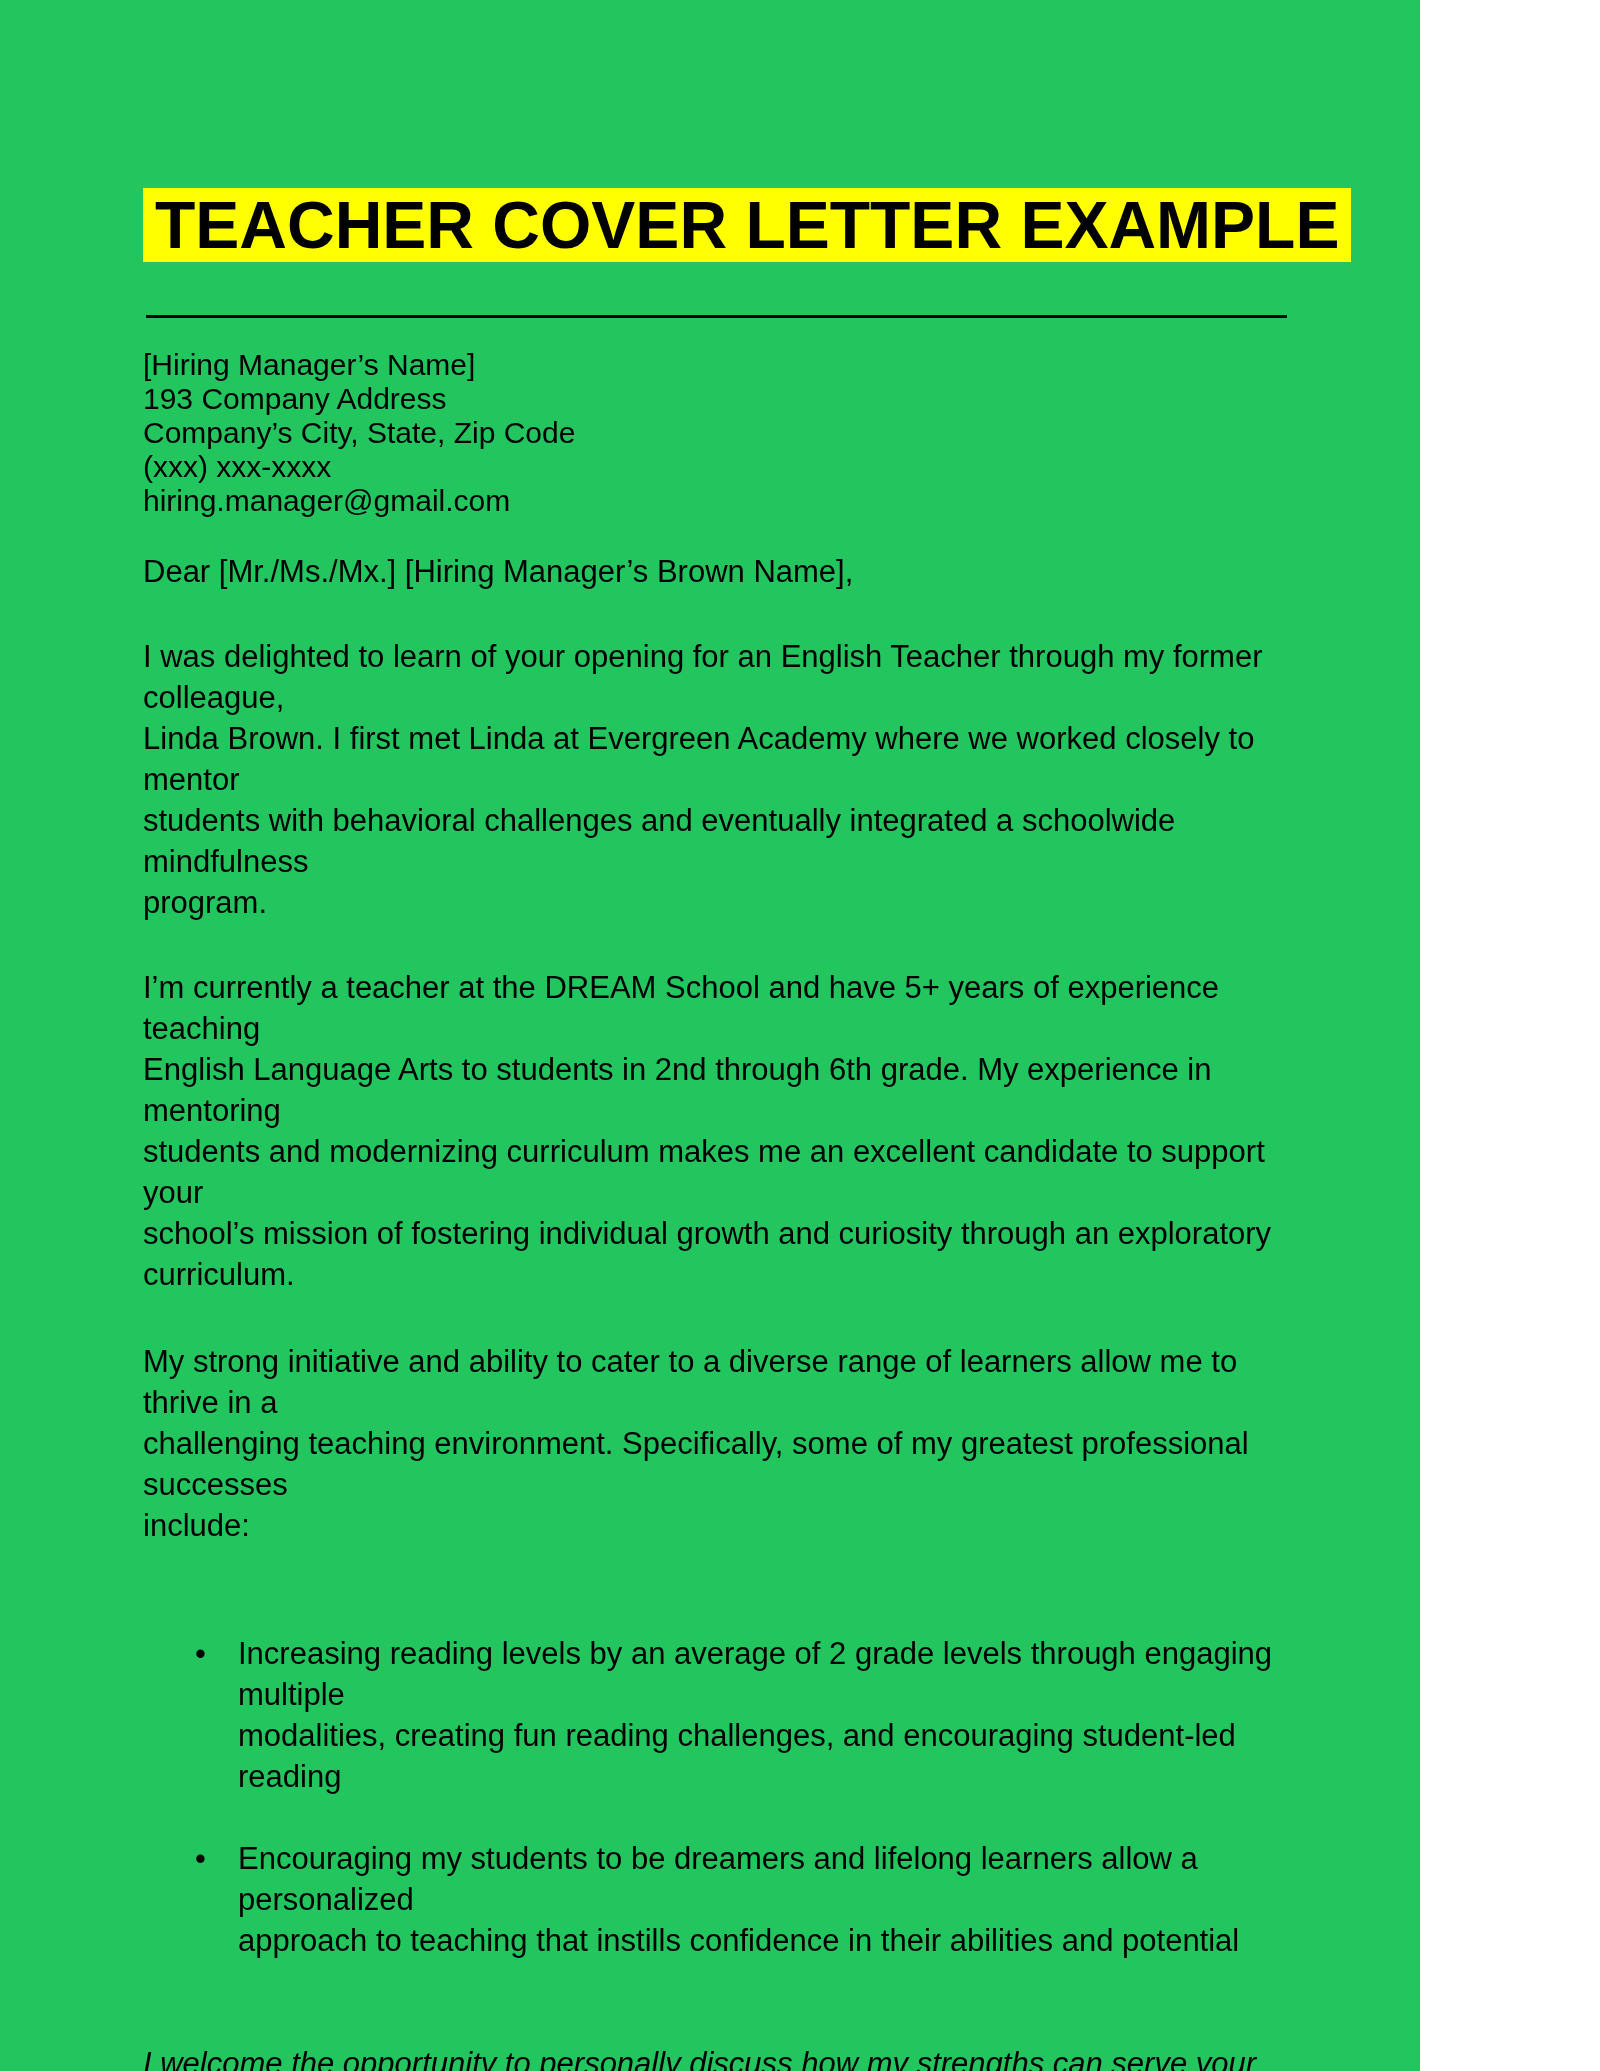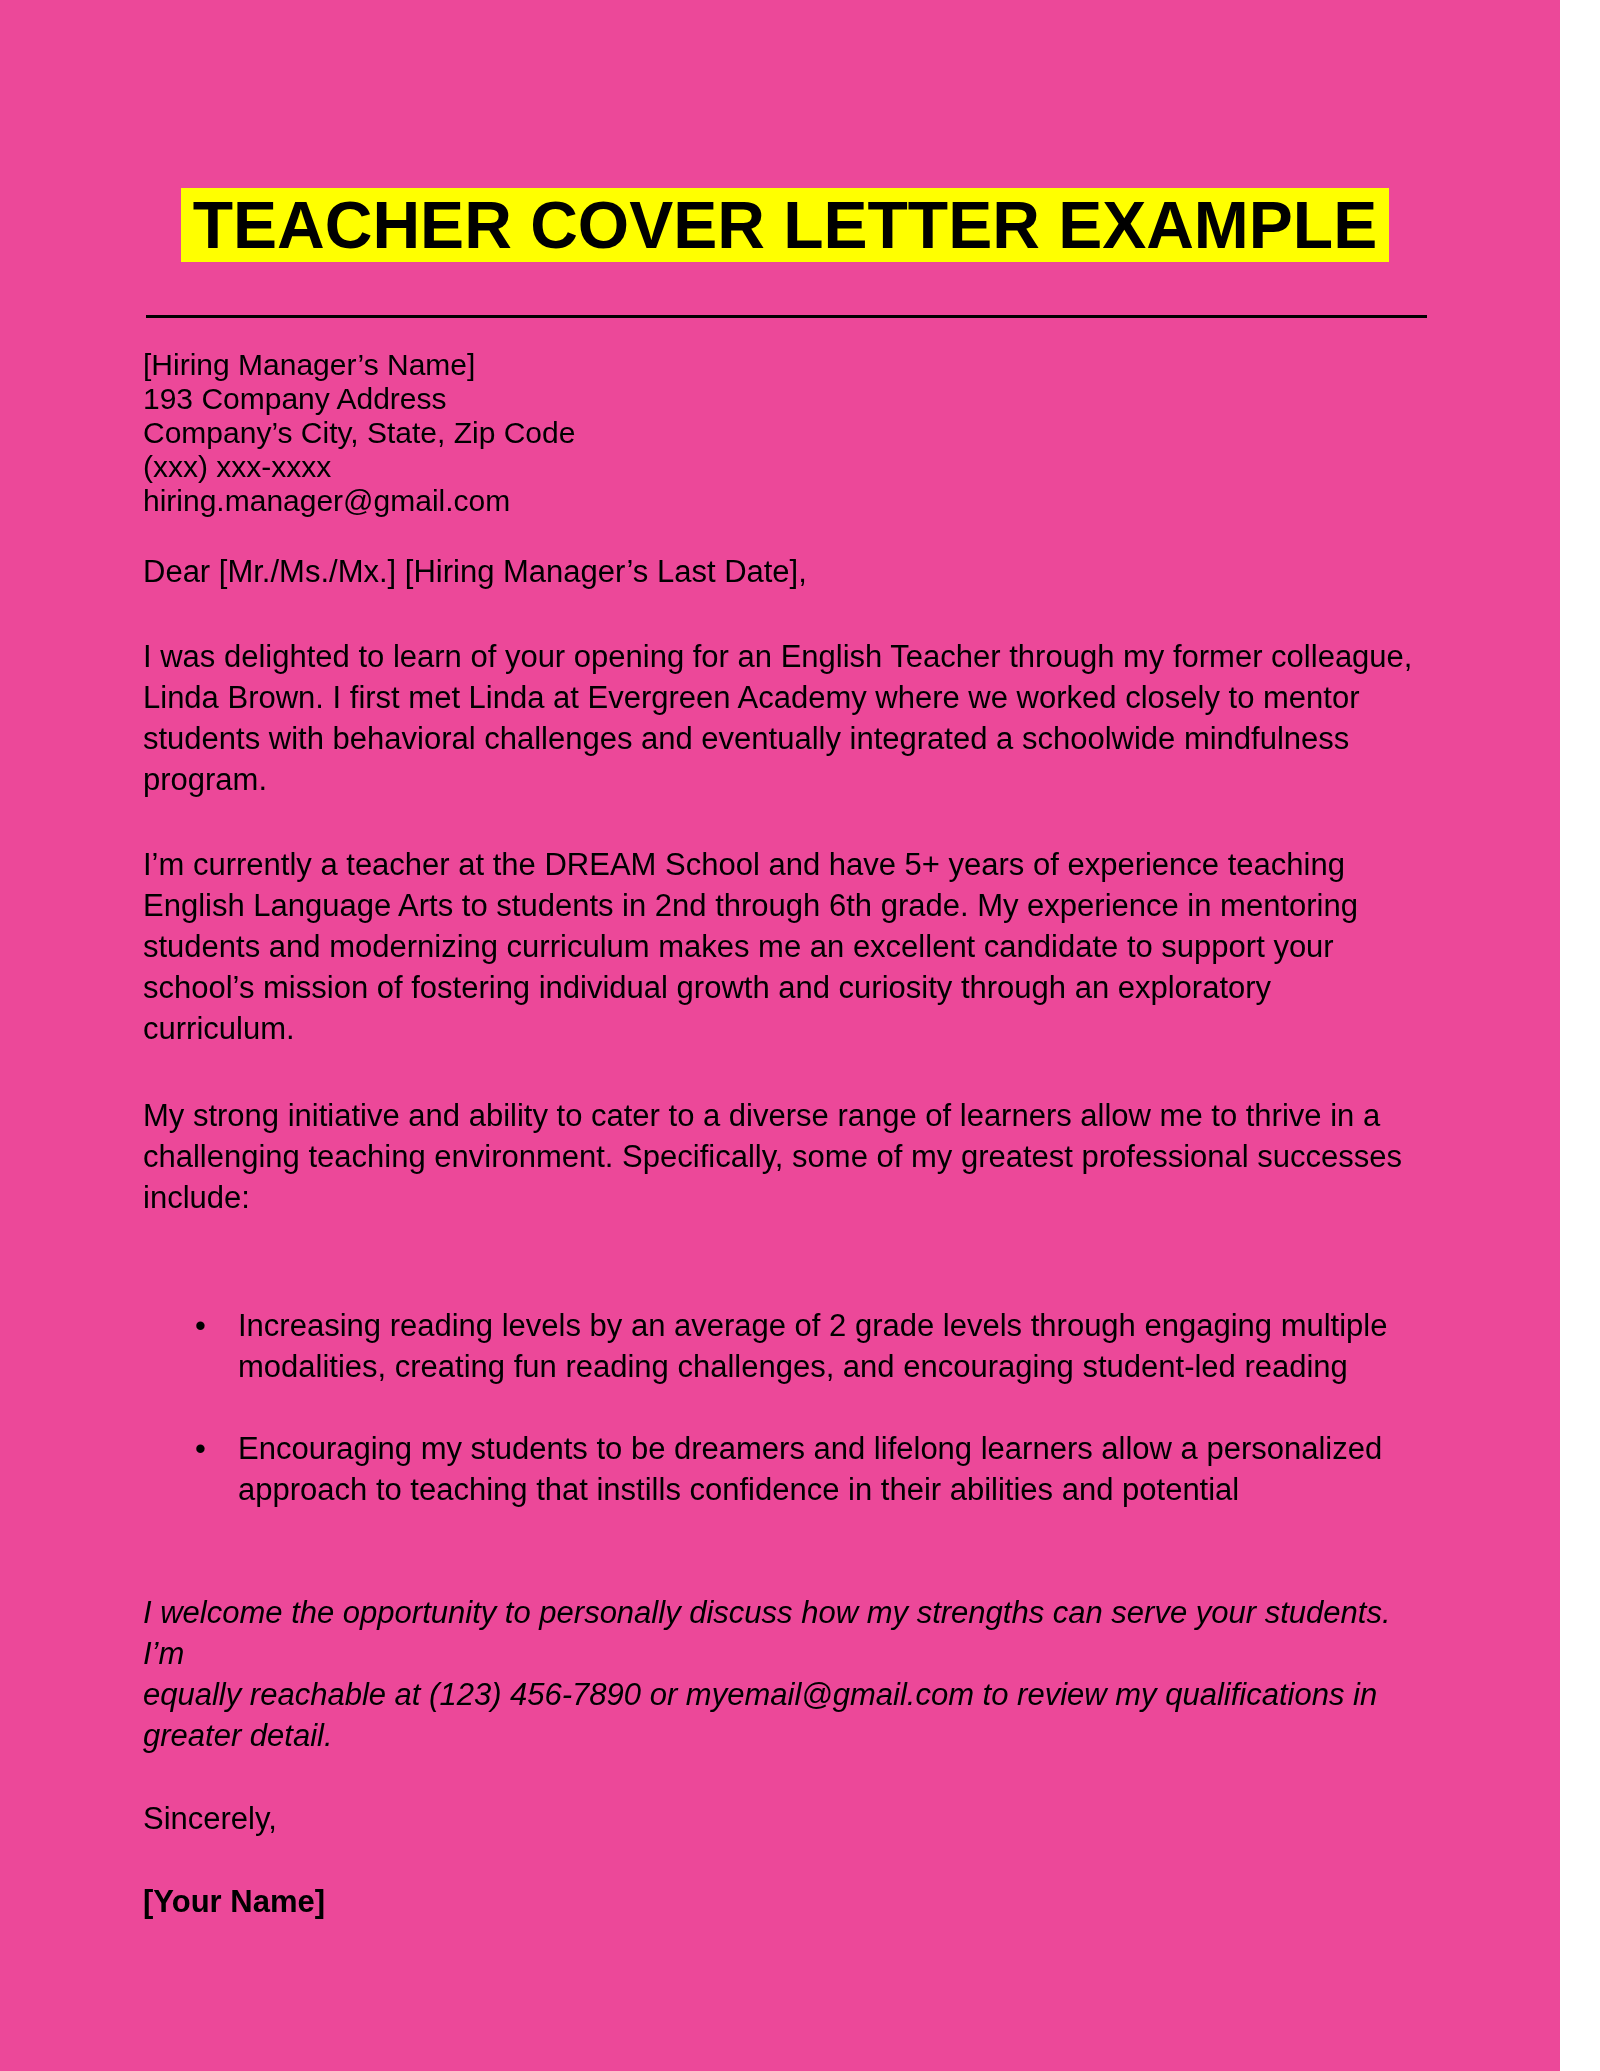--- a/index.html
+++ b/index.html
@@ -2,26 +2,26 @@
 <html><head>
 <meta charset="utf-8">
 <style>
   html, body {
     margin: 0;
     padding: 0;
     background: #ffffff;
   }
   .page {
     position: relative;
-    width: 1560px;
+    width: 1420px;
     height: 2071px;
     box-sizing: border-box;
     padding: 0 133px 0 143px;
     overflow: hidden;
-    background: #ec4899;
+    background: #22c55e;
     color: #000000;
     font-family: "Liberation Sans", sans-serif;
   }
   .head { text-align: center; }
   .title-line {
     margin: 186px 0 0 0;
     font-size: 66px;
     line-height: 79px;
     font-weight: bold;
     white-space: nowrap;
@@ -87,21 +87,21 @@
   </header>
 
   <main class="letter">
 
     <p class="small recipient">[Hiring Manager’s Name]
 193 Company Address
 Company’s City, State, Zip Code
 (xxx) xxx-xxxx
 hiring.manager@gmail.com</p>
 
-    <p class="body salutation">Dear [Mr./Ms./Mx.] [Hiring Manager’s Last Date],</p>
+    <p class="body salutation">Dear [Mr./Ms./Mx.] [Hiring Manager’s Brown Name],</p>
 
     <p class="body p1">I was delighted to learn of your opening for an English Teacher through my former colleague,
 Linda Brown. I first met Linda at Evergreen Academy where we worked closely to mentor
 students with behavioral challenges and eventually integrated a schoolwide mindfulness
 program.</p>
 
     <p class="body p2">I’m currently a teacher at the DREAM School and have 5+ years of experience teaching
 English Language Arts to students in 2nd through 6th grade. My experience in mentoring
 students and modernizing curriculum makes me an excellent candidate to support your
 school’s mission of fostering individual growth and curiosity through an exploratory curriculum.</p>

